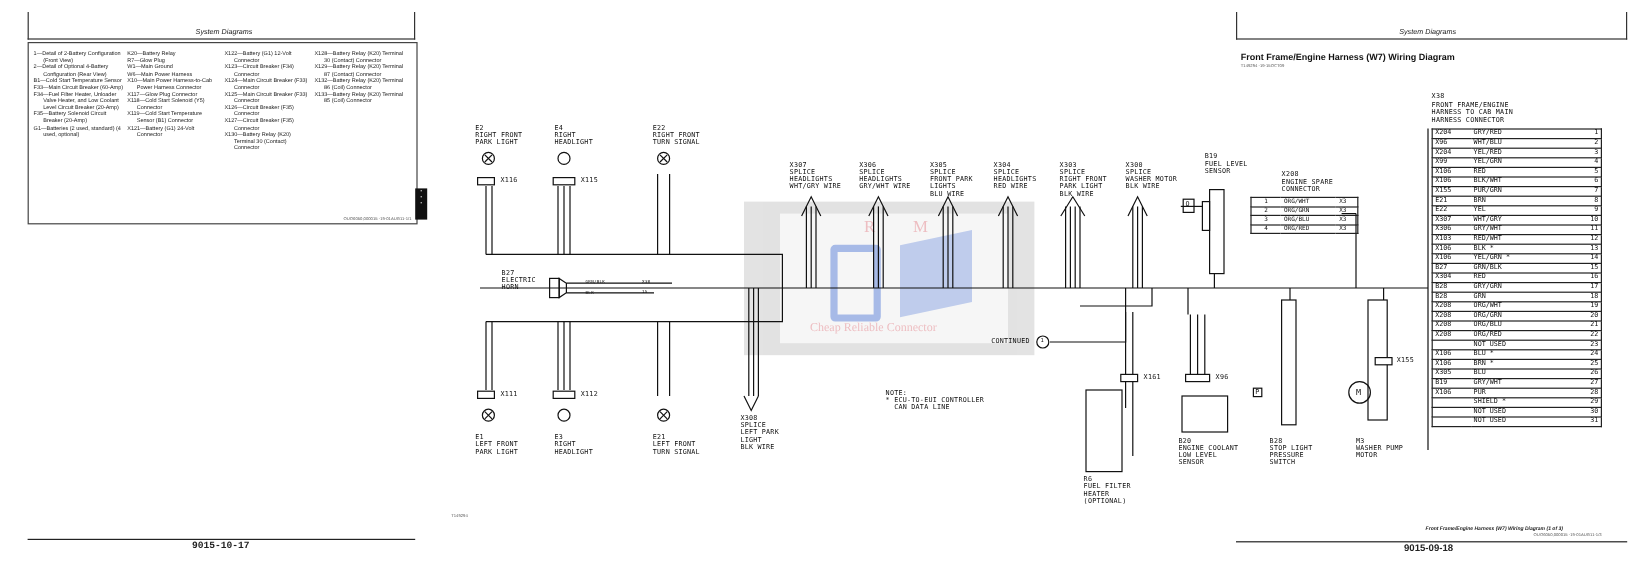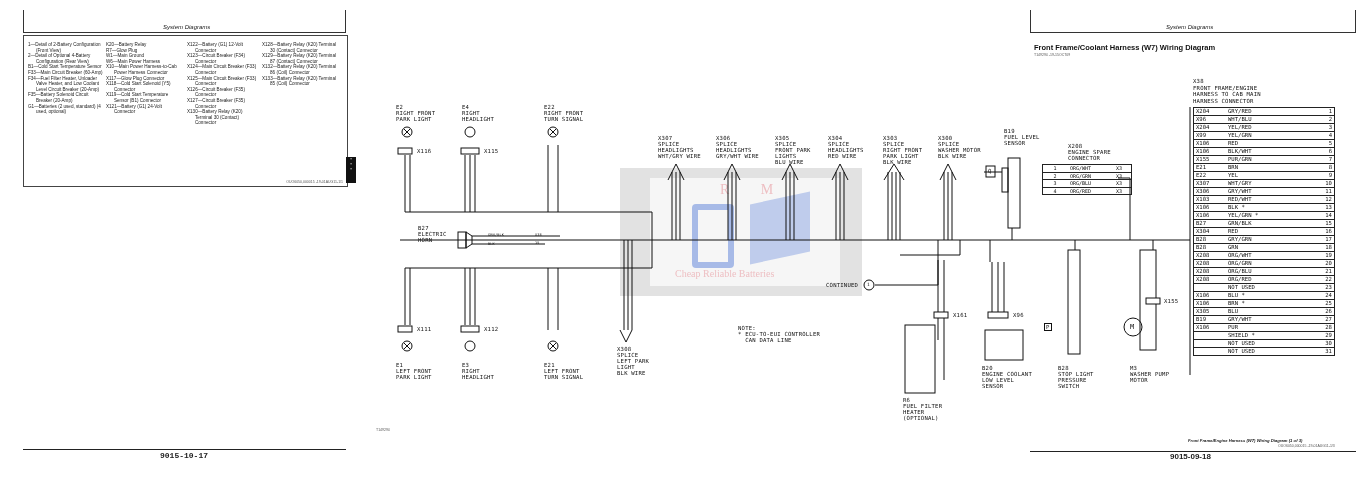--- a/index.html
+++ b/index.html
@@ -84,21 +84,21 @@
   <div class="footer-line" style="left:23px;top:449px;width:323px;"></div>
   <div class="page-num" style="left:160px;top:451px;font-family:Liberation Mono, monospace;">9015-10-17</div>
 </div>
 
 <div class="watermark">
   <div class="wm-inner">
     <div class="wm-rm">R M</div>
     <div class="abs" style="left:42px;top:26px;width:30px;height:52px;border:6px solid #8aa4e0;border-radius:4px;"></div>
     <div class="abs" style="left:100px;top:20px;width:60px;height:60px;background:#8aa4e0;opacity:0.7;transform:skewY(-12deg);"></div>
   </div>
-  <div class="wm-text">Cheap Reliable Batteries</div>
+  <div class="wm-text">Cheap Reliable Connector</div>
 </div>
 
 <svg class="abs" style="left:0;top:0;" width="1365" height="480">
   <g stroke="#111" stroke-width="1" fill="none">
 
     <line x1="400" y1="240" x2="1190" y2="240"></line>
 
     <polyline points="405,212 652,212 652,268 405,268"></polyline>
 
     <line x1="405" y1="155" x2="405" y2="212"></line>
@@ -333,21 +333,21 @@
         <td class="b">ORG/RED</td>
         <td class="c">X3</td>
       </tr>
 </tbody>
   </table>
 
 <div class="abs" style="left:1030px;top:10px;width:1px;height:23px;background:#333;"></div>
 <div class="abs" style="left:1355px;top:10px;width:1px;height:23px;background:#333;"></div>
 <div class="hdr-line" style="left:1030px;top:32px;width:326px;"></div>
 <div class="hdr-title" style="left:1166px;top:24px;">System Diagrams</div>
-<div class="main-title">Front Frame/Coolant Harness (W7) Wiring Diagram</div>
+<div class="main-title">Front Frame/Engine Harness (W7) Wiring Diagram</div>
 <div class="small-ref" style="left:1034px;top:53px;">T149294  -19-15OCT09</div>
 
 <div class="lbl" style="left:1193px;top:78px;line-height:6.5px;">X38
 FRONT FRAME/ENGINE
 HARNESS TO CAB MAIN
 HARNESS CONNECTOR</div>
 <table class="tbl">
   <tbody id="x38-body">
       <tr>
         <td class="c1">X204</td>

